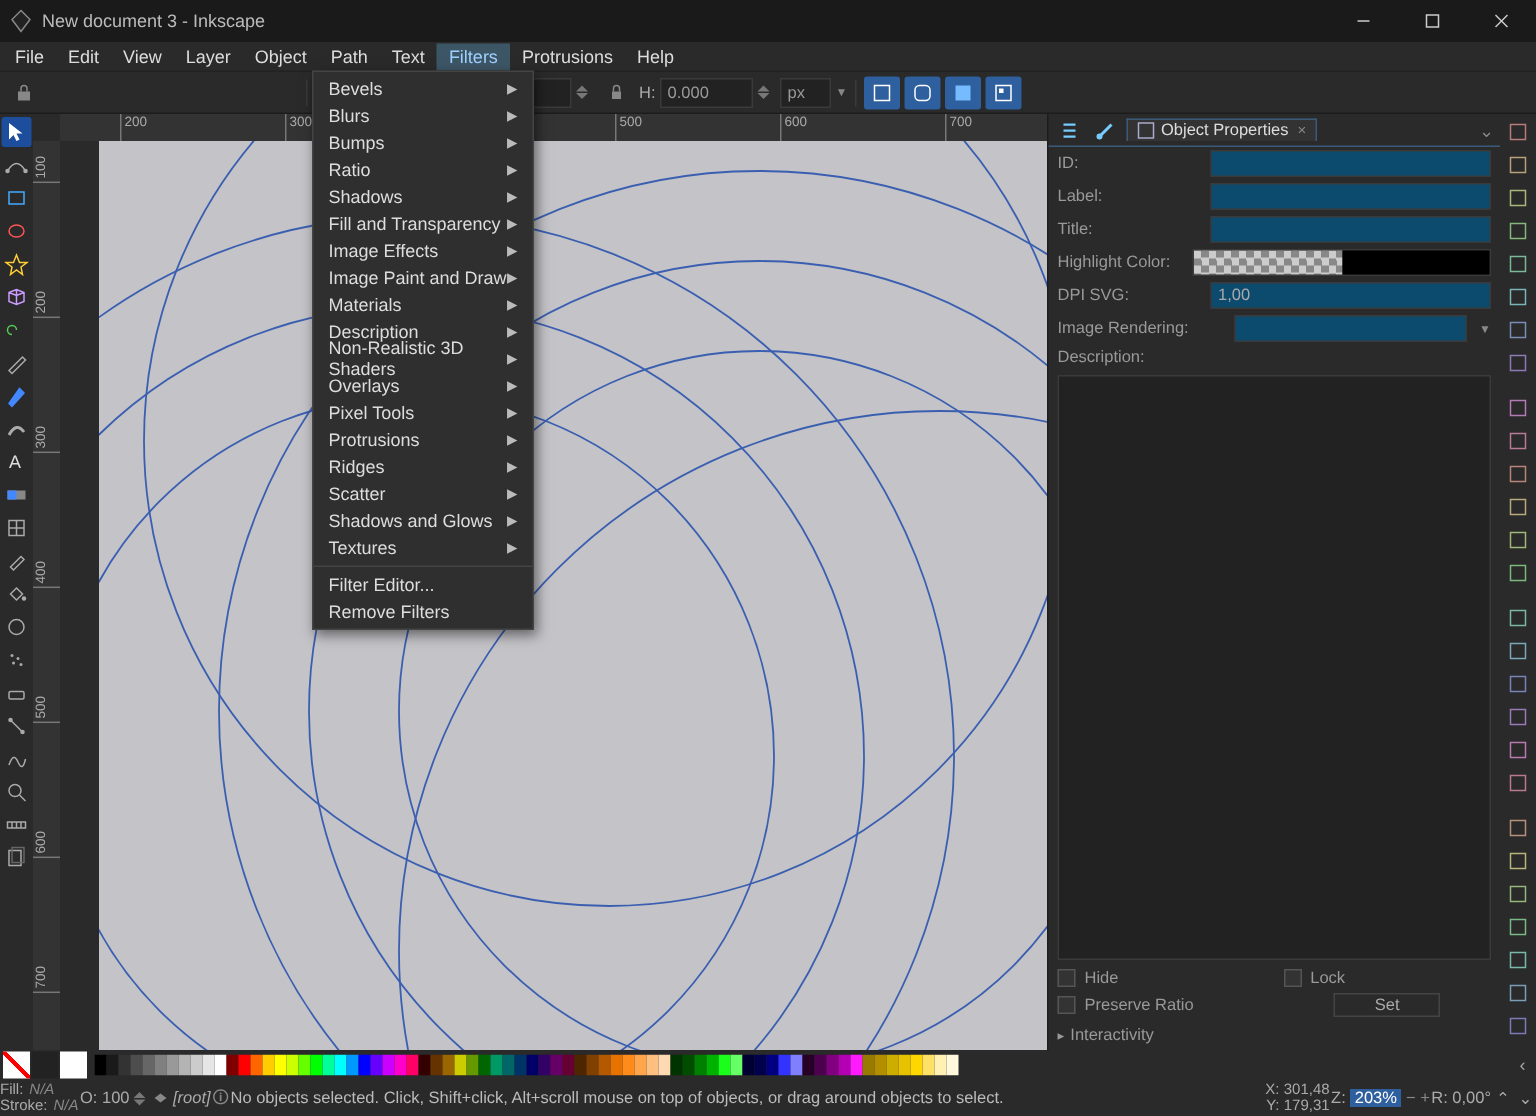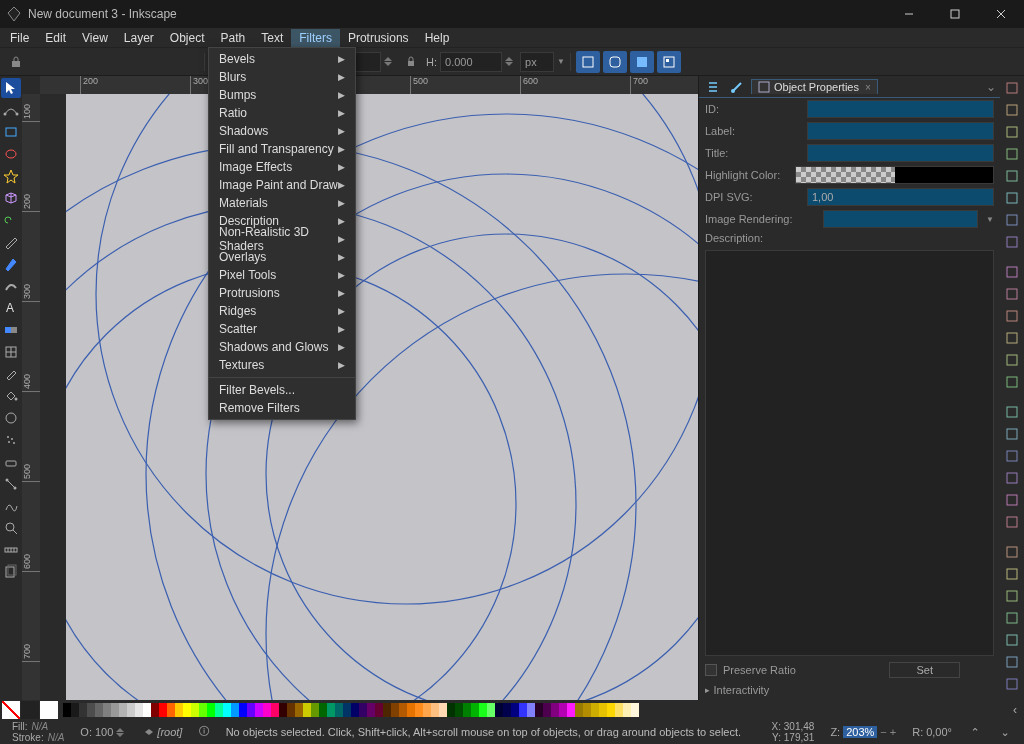--- a/index.html
+++ b/index.html
@@ -113,21 +113,21 @@
     position:absolute; left:0; right:0; bottom:0; height:44px;
     background:#2a2a2a; display:flex; flex-direction:column;
   }
   .palette-row { height:20px; display:flex; align-items:center; padding-left:2px;}
   .pal-na { width:18px;height:18px;background:#fff;position:relative;margin-right:1px;}
   .pal-na::after{content:"";position:absolute;left:0;top:0;right:0;bottom:0;background:linear-gradient(45deg,transparent 45%,red 45%,red 55%,transparent 55%);}
   .pal-sw { width:18px;height:18px;margin-right:1px;}
   .pal-strip { flex:1; height:14px; display:flex; margin-left:4px; overflow:hidden;}
   .pal-cell{height:14px;flex:0 0 8px;}
   .pal-menu{width:18px;color:#aaa;text-align:center;}
-  .status-row { height:24px; display:flex; align-items:center; padding:0 12px; font-size:11px; color:#aaa; gap:16px;}
+  .status-row { height:24px; display:flex; align-items:center; padding:0 0; font-size:11px; color:#aaa; gap:1px;}
   .status-fill-stroke{display:flex;flex-direction:column;line-height:11px;font-size:10px;}
   .status-fill-stroke span i{font-style:italic;color:#888;margin-left:4px;}
   .status-seg{display:flex;align-items:center;gap:3px;}
   .status-msg{flex:1;color:#bbb;white-space:nowrap;overflow:hidden;text-overflow:ellipsis;}
   .lock-icon{color:#888;}
   .coord-box{display:flex;flex-direction:column;line-height:11px;font-size:10px;text-align:right;}
   .zoom-val{background:#2e5f9e;color:#fff;padding:0 3px;}
   .chevron{width:14px;text-align:center;}
   
   .spin {width:12px;display:flex;flex-direction:column;gap:1px;}
@@ -472,20 +472,30 @@
           <div class="prop-field"></div>
           <span style="color:#888;font-size:8px;margin-left:2px;">▼</span>
         </div>
       <div class="prop-row" style="align-items:flex-start;">
           <span class="prop-label">Description:</span>
         </div>
       <div class="desc-box"></div>
       <div style="display:flex;">
         <div class="prop-check-row" style="flex:1">
             <span class="chk"></span>
+            <span>Hide</span>
+          </div>
+        <div class="prop-check-row" style="flex:1">
+            <span class="chk"></span>
+            <span>Lock</span>
+          </div>
+      </div>
+      <div style="display:flex;">
+        <div class="prop-check-row" style="flex:1">
+            <span class="chk"></span>
             <span>Preserve Ratio</span>
           </div>
         <div class="prop-check-row" style="flex:1;justify-content:center;">
             <button class="set-btn">Set</button>
           </div>
       </div>
       <div class="interact-row">
           <span style="font-size:9px">▸</span>
           <span>Interactivity</span>
         </div>
@@ -701,21 +711,21 @@
     <div class="fm-item">
       <span>Shadows and Glows</span>
       <span class="arrow">▶</span>
     </div>
     <div class="fm-item">
       <span>Textures</span>
       <span class="arrow">▶</span>
     </div>
     <div class="fm-sep"></div>
     <div class="fm-item">
-      <span>Filter Bevels...</span>
+      <span>Filter Editor...</span>
     </div>
     <div class="fm-item">
       <span>Remove Filters</span>
     </div>
   </div>
 
 <div class="bottom">
   <div class="palette-row">
     <div class="pal-na"></div>
     <div class="pal-sw" style="background:#222"></div>

